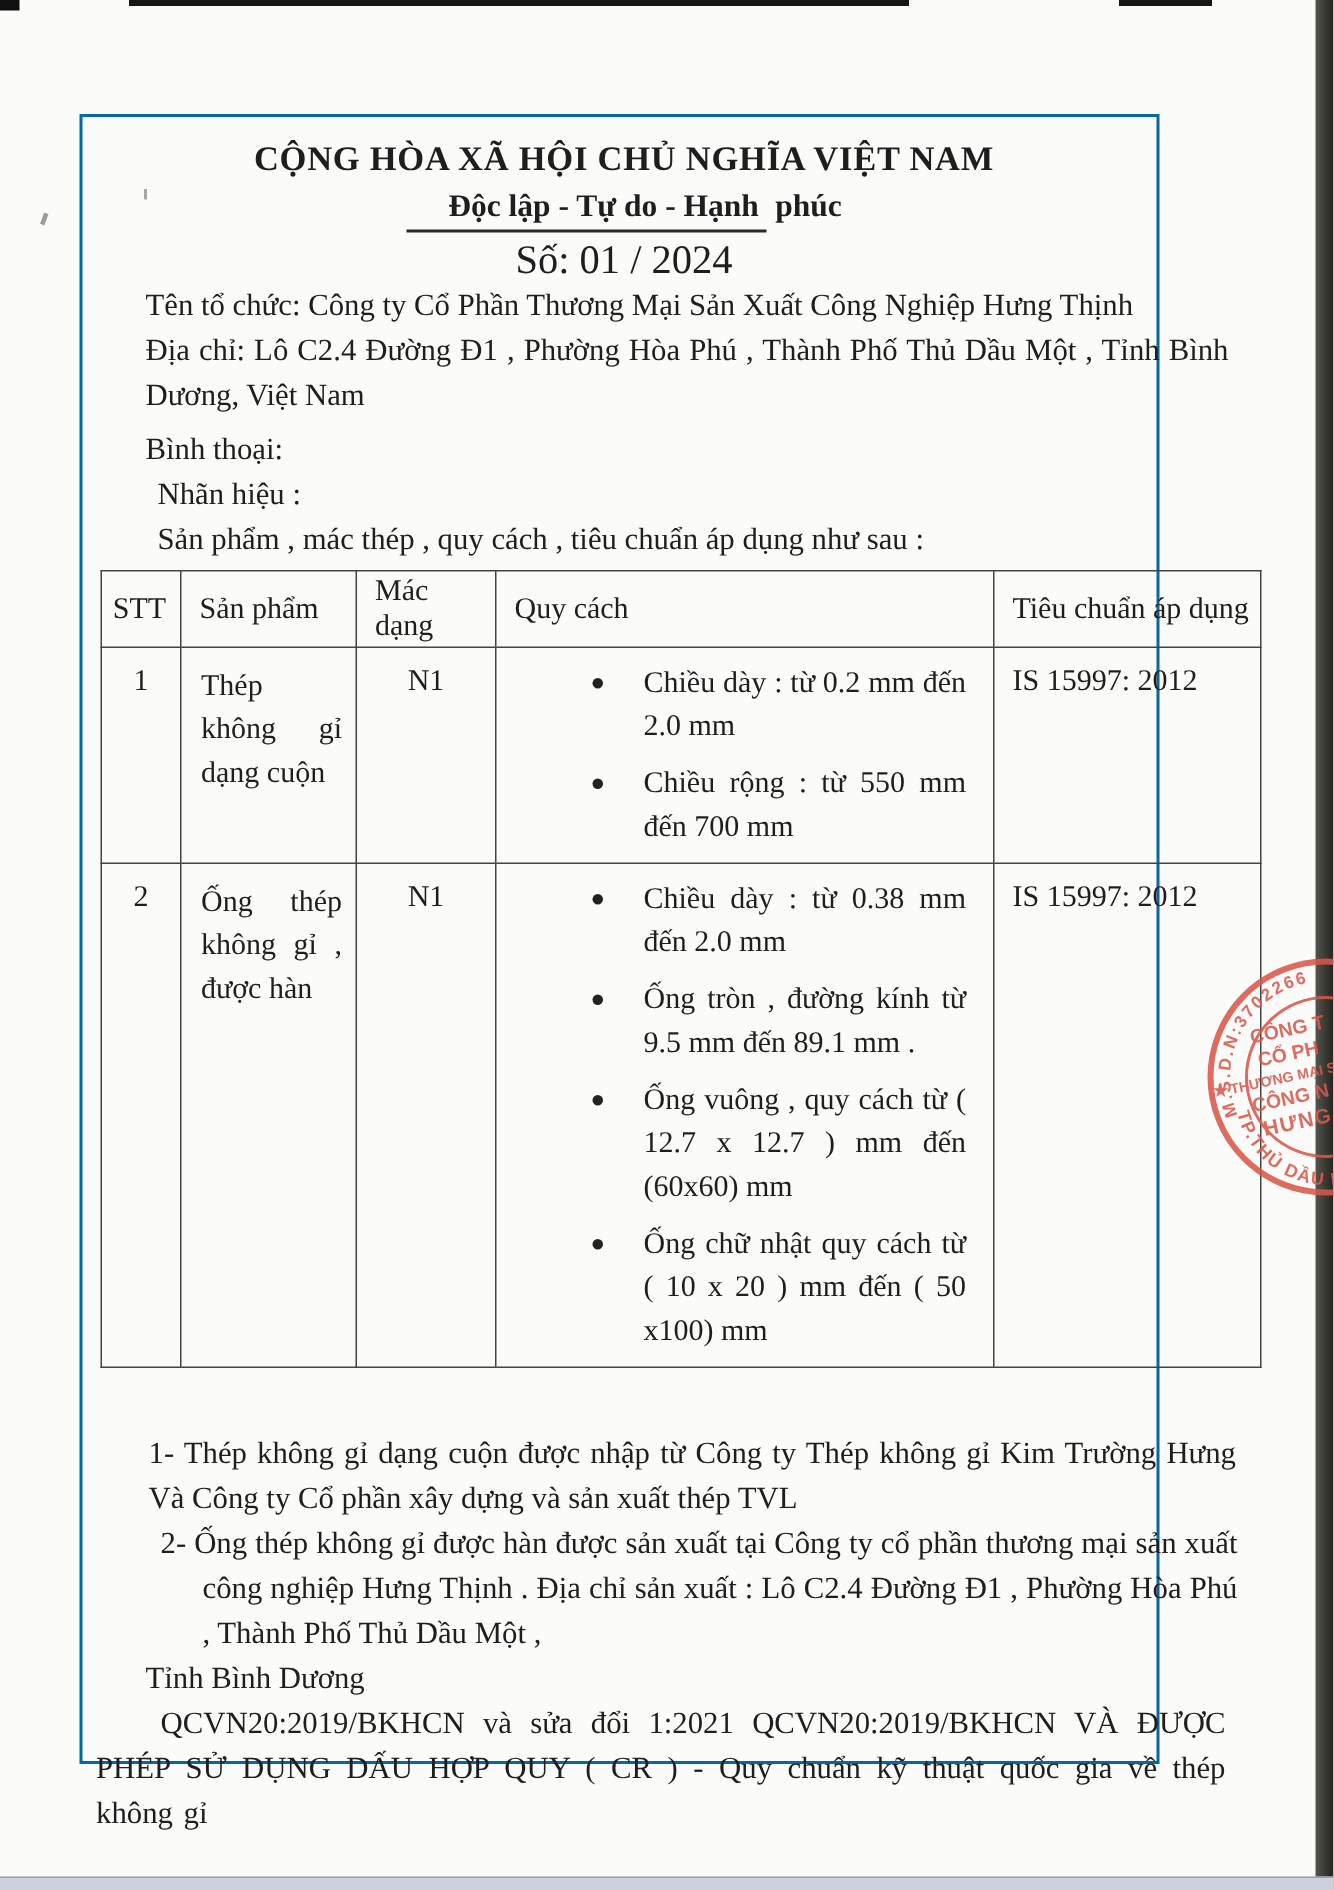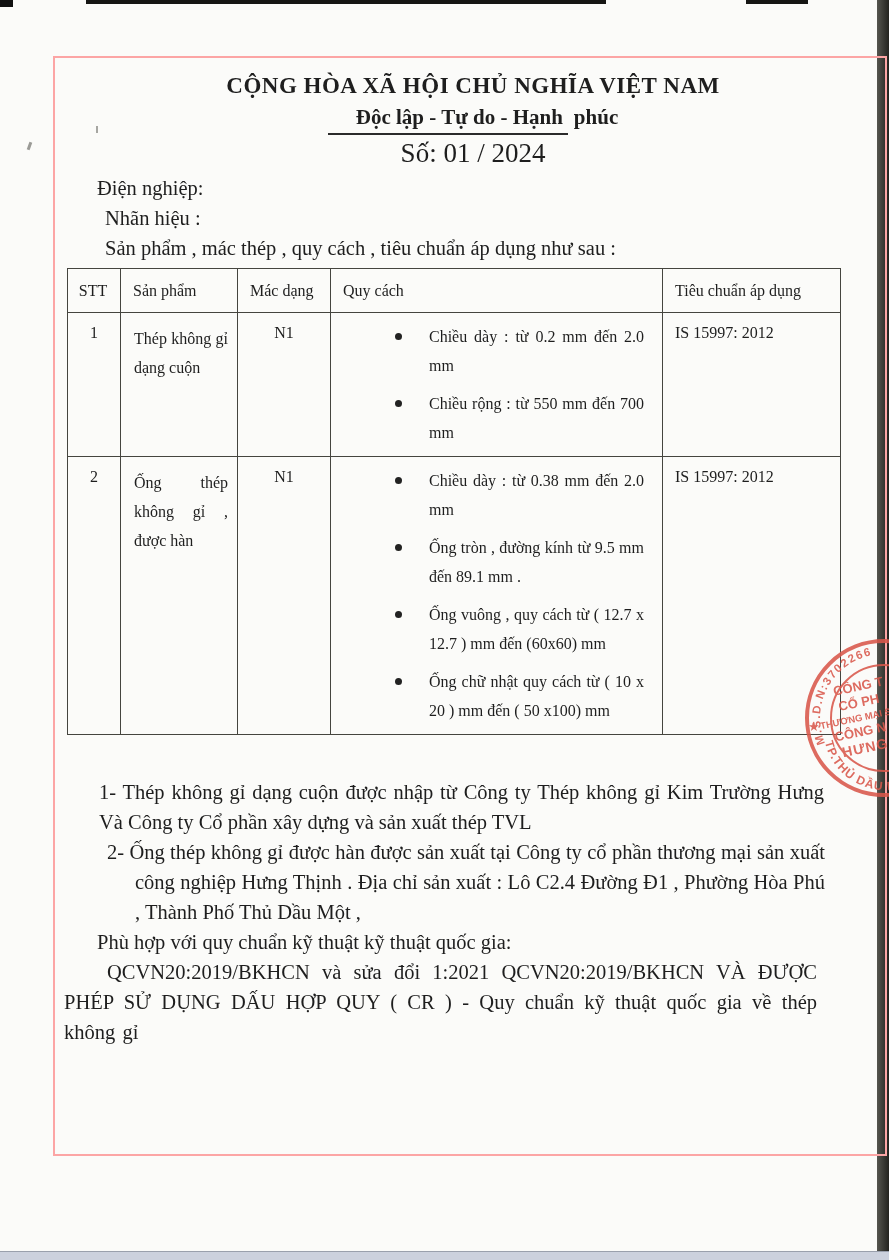--- a/index.html
+++ b/index.html
@@ -15,22 +15,22 @@
   .art-corner-mark{position:absolute;left:0;top:0;width:13px;height:7px;background:#111;}
   .art-right-band{position:absolute;right:0;top:0;width:12px;height:100%;
     background:linear-gradient(to right,#55554f,#23231f);}
   .art-bottom-bar{position:absolute;left:0;bottom:0;width:100%;height:8px;
     background:#ccd1dd;border-top:1px solid #9aa0ac;}
   .speck1{position:absolute;left:28px;top:142px;width:3px;height:8px;background:#9a9a96;transform:rotate(20deg);}
   .speck2{position:absolute;left:96px;top:126px;width:2px;height:7px;background:#a6a6a2;}
 
   
   .frame{
-    position:absolute;left:53px;top:56px;width:834px;height:1100px;
-    border:2px solid #fca5a5;background:transparent;
+    position:absolute;left:53px;top:76px;width:720px;height:1100px;
+    border:2px solid #0369a1;background:transparent;
     box-sizing:border-box;
     padding:15px 36px 0 42px;
   }
   .center{text-align:center;}
   .national-line{font-size:23px;font-weight:bold;line-height:26px;letter-spacing:.5px;}
   .motto{font-size:21px;font-weight:bold;line-height:30px;margin-top:3px;}
   .motto-underline{display:inline-block;border-bottom:2.5px solid #2b2b2b;padding:0 5px 1px 28px;}
   .motto-tail{margin-left:6px;}
   .doc-title{font-size:30px;font-weight:bold;line-height:36px;margin-top:18px;letter-spacing:.5px;}
   .doc-number{font-size:27px;line-height:28px;margin-top:4px;}
@@ -38,21 +38,21 @@
   .para{font-size:20.5px;line-height:30px;}
   .org-block{margin-top:2px;text-align:justify;width:722px;}
   .phone-line{margin-top:6px;}
   .indent8{padding-left:8px;}
   .bold{font-weight:bold;}
 
   
   table.spec{
     border-collapse:collapse;table-layout:fixed;
     margin-top:5px;margin-left:-30px;width:773px;
-    font-size:16px;
+    font-size:20px;
   }
   table.spec th,table.spec td{border:1.7px solid #45453f;box-sizing:border-box;}
   table.spec th{font-weight:normal;text-align:left;height:44px;padding:2px 6px 2px 12px;}
   table.spec th.c{text-align:center;padding-left:4px;}
   td.cell-stt{text-align:center;vertical-align:top;padding-top:11px;}
   td.cell-sp{vertical-align:top;padding:11px 9px 0 13px;text-align:justify;line-height:29px;}
   td.cell-mt{text-align:center;vertical-align:top;padding-top:11px;}
   td.cell-qc{vertical-align:top;padding:9px 8px 0 0;}
   td.cell-tc{vertical-align:top;padding:11px 6px 0 12px;}
   tr.r1{height:94px;}
@@ -94,22 +94,26 @@
 
   <div class="center national-line">CỘNG HÒA XÃ HỘI CHỦ NGHĨA VIỆT NAM</div>
 
   <div class="center motto">
     <span class="motto-underline">Độc lập - Tự do - Hạnh</span><span class="motto-tail">phúc</span>
   </div>
 
 
   <div class="center doc-number">Số: 01 / 2024</div>
 
+  <div class="para org-block">
+    <span>Tên tổ chức: Công ty Cổ Phần Thương Mại Sản Xuất Công Nghiệp Hưng Thịnh</span><br>
+    <span>Địa chỉ: Lô C2.4 Đường Đ1 , Phường Hòa Phú , Thành Phố Thủ Dầu Một , Tỉnh Bình Dương, Việt Nam</span>
+  </div>
 
-  <div class="para phone-line">Điện nghiệp:</div>
+  <div class="para phone-line">Bình thoại:</div>
 
 
   <div class="para indent8">Nhãn hiệu :</div>
 
   <div class="para indent8">Sản phẩm , mác thép , quy cách , tiêu chuẩn áp dụng như sau :</div>
 
   <table class="spec">
     <colgroup>
       <col style="width:53px">
         <col style="width:117px">
@@ -153,22 +157,22 @@
           </td>
           <td class="cell-tc">IS 15997: 2012</td>
         </tr>
       </tbody>
   </table>
 
   <div class="para note-1">1- Thép không gỉ dạng cuộn được nhập từ Công ty Thép không gỉ Kim Trường Hưng Và Công ty Cổ phần xây dựng và sản xuất thép TVL</div>
 
   <div class="para note-2">2- Ống thép không gỉ được hàn được sản xuất tại Công ty cổ phần thương mại sản xuất công nghiệp Hưng Thịnh . Địa chỉ sản xuất : Lô C2.4 Đường Đ1 , Phường Hòa Phú , Thành Phố Thủ Dầu Một ,</div>
 
+  <div class="para province-line">Tỉnh Bình Dương</div>
 
-  <div class="para conf-intro">Phù hợp với quy chuẩn kỹ thuật kỹ thuật quốc gia:</div>
 
   <div class="para conf-text">QCVN20:2019/BKHCN và sửa đổi 1:2021 QCVN20:2019/BKHCN VÀ ĐƯỢC PHÉP SỬ DỤNG DẤU HỢP QUY ( CR ) - Quy chuẩn kỹ thuật quốc gia về thép không gỉ</div>
 </div>
 
 <svg class="stamp" width="212" height="210" viewBox="0 0 212 210">
   <defs>
     <path id="arc-left" d="M 42,127 A 64,64 0 0 1 100,36"></path>
     <path id="arc-bottom" d="M 40,120 A 62,62 0 0 0 163,115"></path>
   </defs>
   <g fill="none" stroke="#d9584b">

